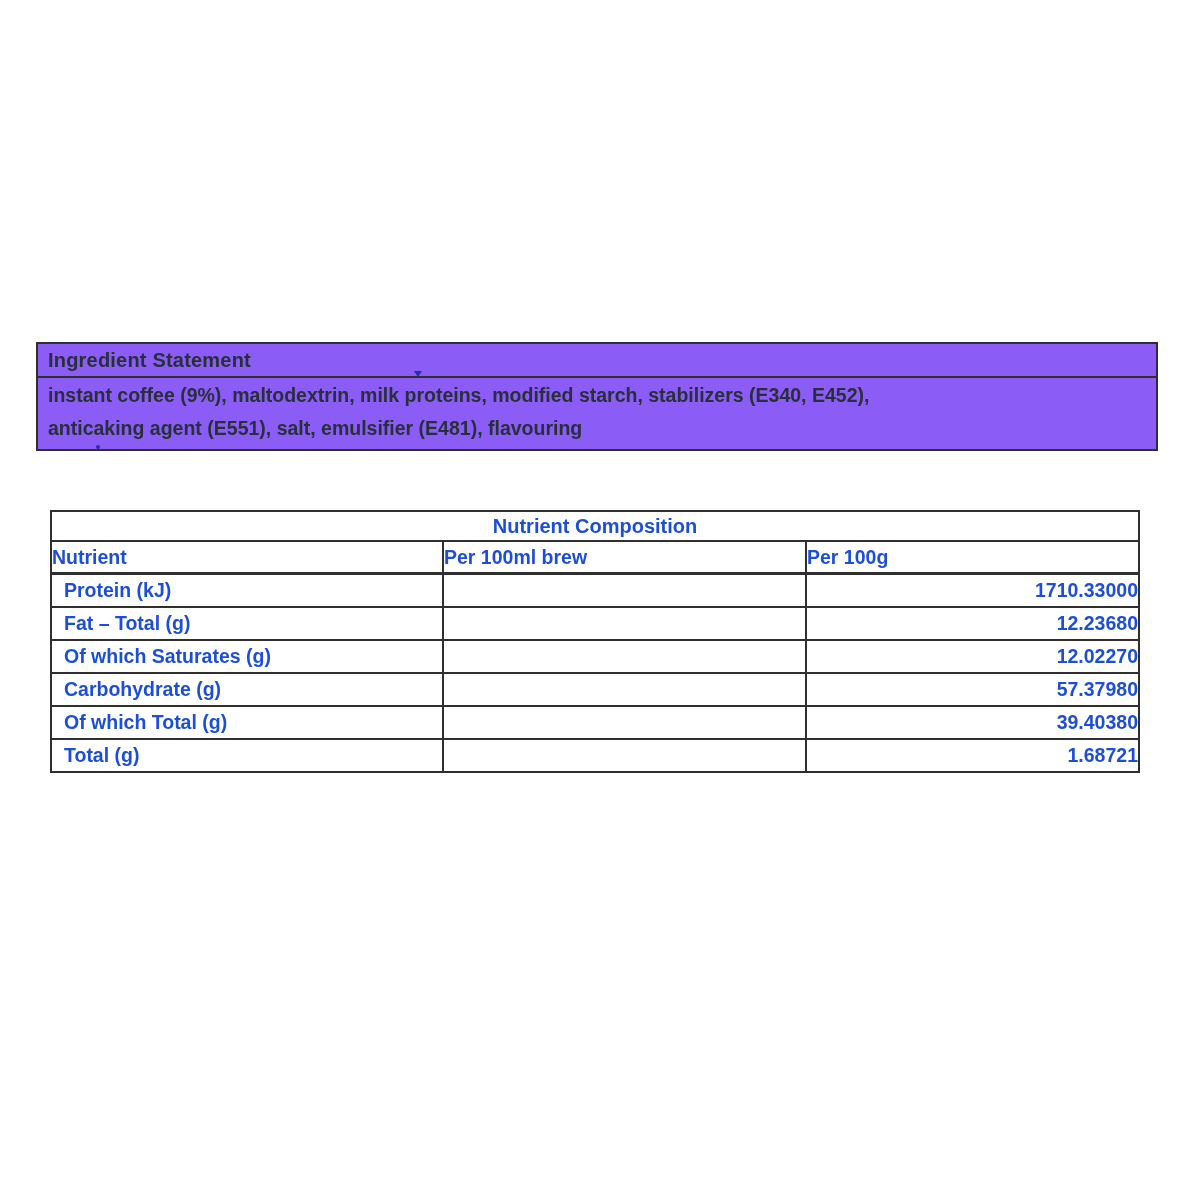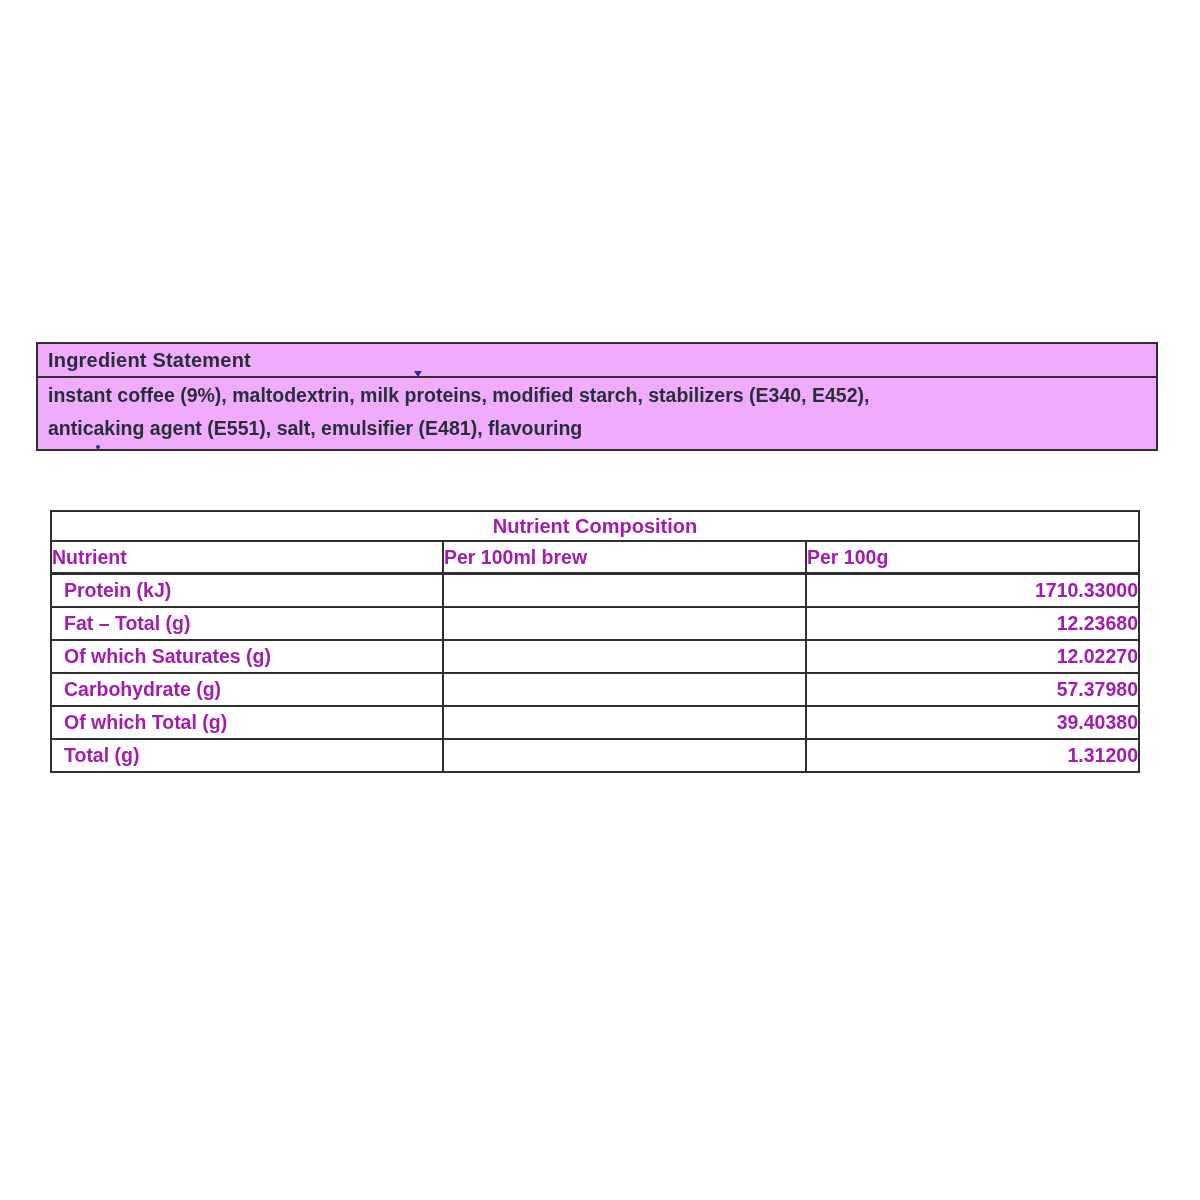--- a/index.html
+++ b/index.html
@@ -19,21 +19,21 @@
   }
 
   
   .ingredient-box {
     position: absolute;
     left: 36px;
     top: 342px;
     width: 1122px;
     border: 2px solid #2f2f2f;
     box-sizing: border-box;
-    background: #f0abfc;
+    background: #8b5cf6;
   }
   .ingredient-title {
     height: 32px;
     line-height: 32px;
     padding-left: 10px;
     border-bottom: 2px solid #2f2f2f;
     font-size: 20px;
     letter-spacing: 0.2px;
   }
   .ingredient-body {
@@ -48,21 +48,21 @@
   
   .nutrient-table {
     position: absolute;
     left: 50px;
     top: 510px;
     width: 1088px;
     border-collapse: collapse;
     table-layout: fixed;
     background: #ffffff;
     font-size: 19.5px;
-    color: #a21caf;
+    color: #1d4ed8;
   }
   .nutrient-table td, .nutrient-table th {
     border: 2px solid #2f2f2f;
     padding: 0;
     font-weight: 700;
     vertical-align: middle;
     overflow: hidden;
   }
   .col-nutrient   { width: 392px; }
   .col-brew       { width: 363px; }
@@ -166,18 +166,18 @@
         <td class="cell-value">57.37980</td>
       </tr>
       <tr class="data-row">
         <td class="cell-nutrient">Of which Total (g)</td>
         <td class="cell-brew"></td>
         <td class="cell-value">39.40380</td>
       </tr>
       <tr class="data-row">
         <td class="cell-nutrient">Total (g)</td>
         <td class="cell-brew"></td>
-        <td class="cell-value">1.31200</td>
+        <td class="cell-value">1.68721</td>
       </tr>
     </tbody>
   </table>
 
 </div>
 
 </body></html>

